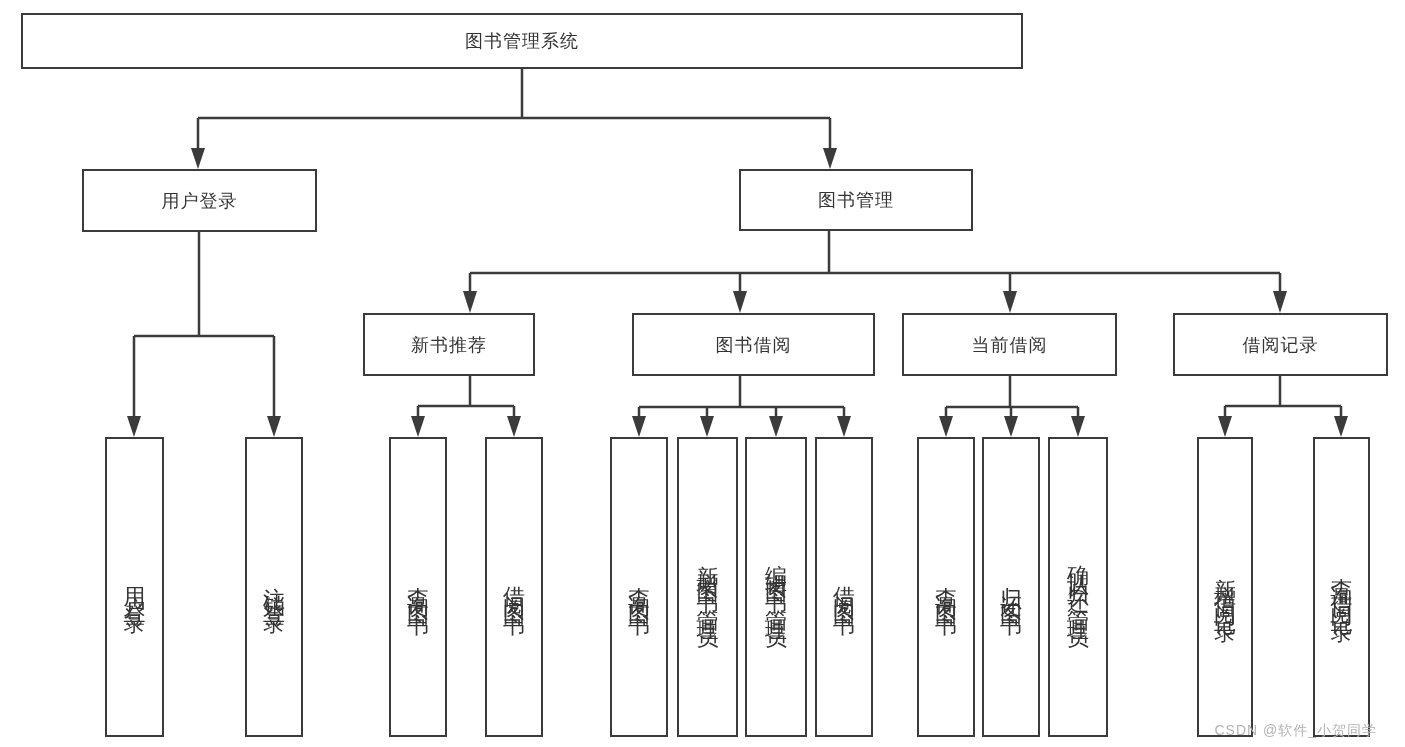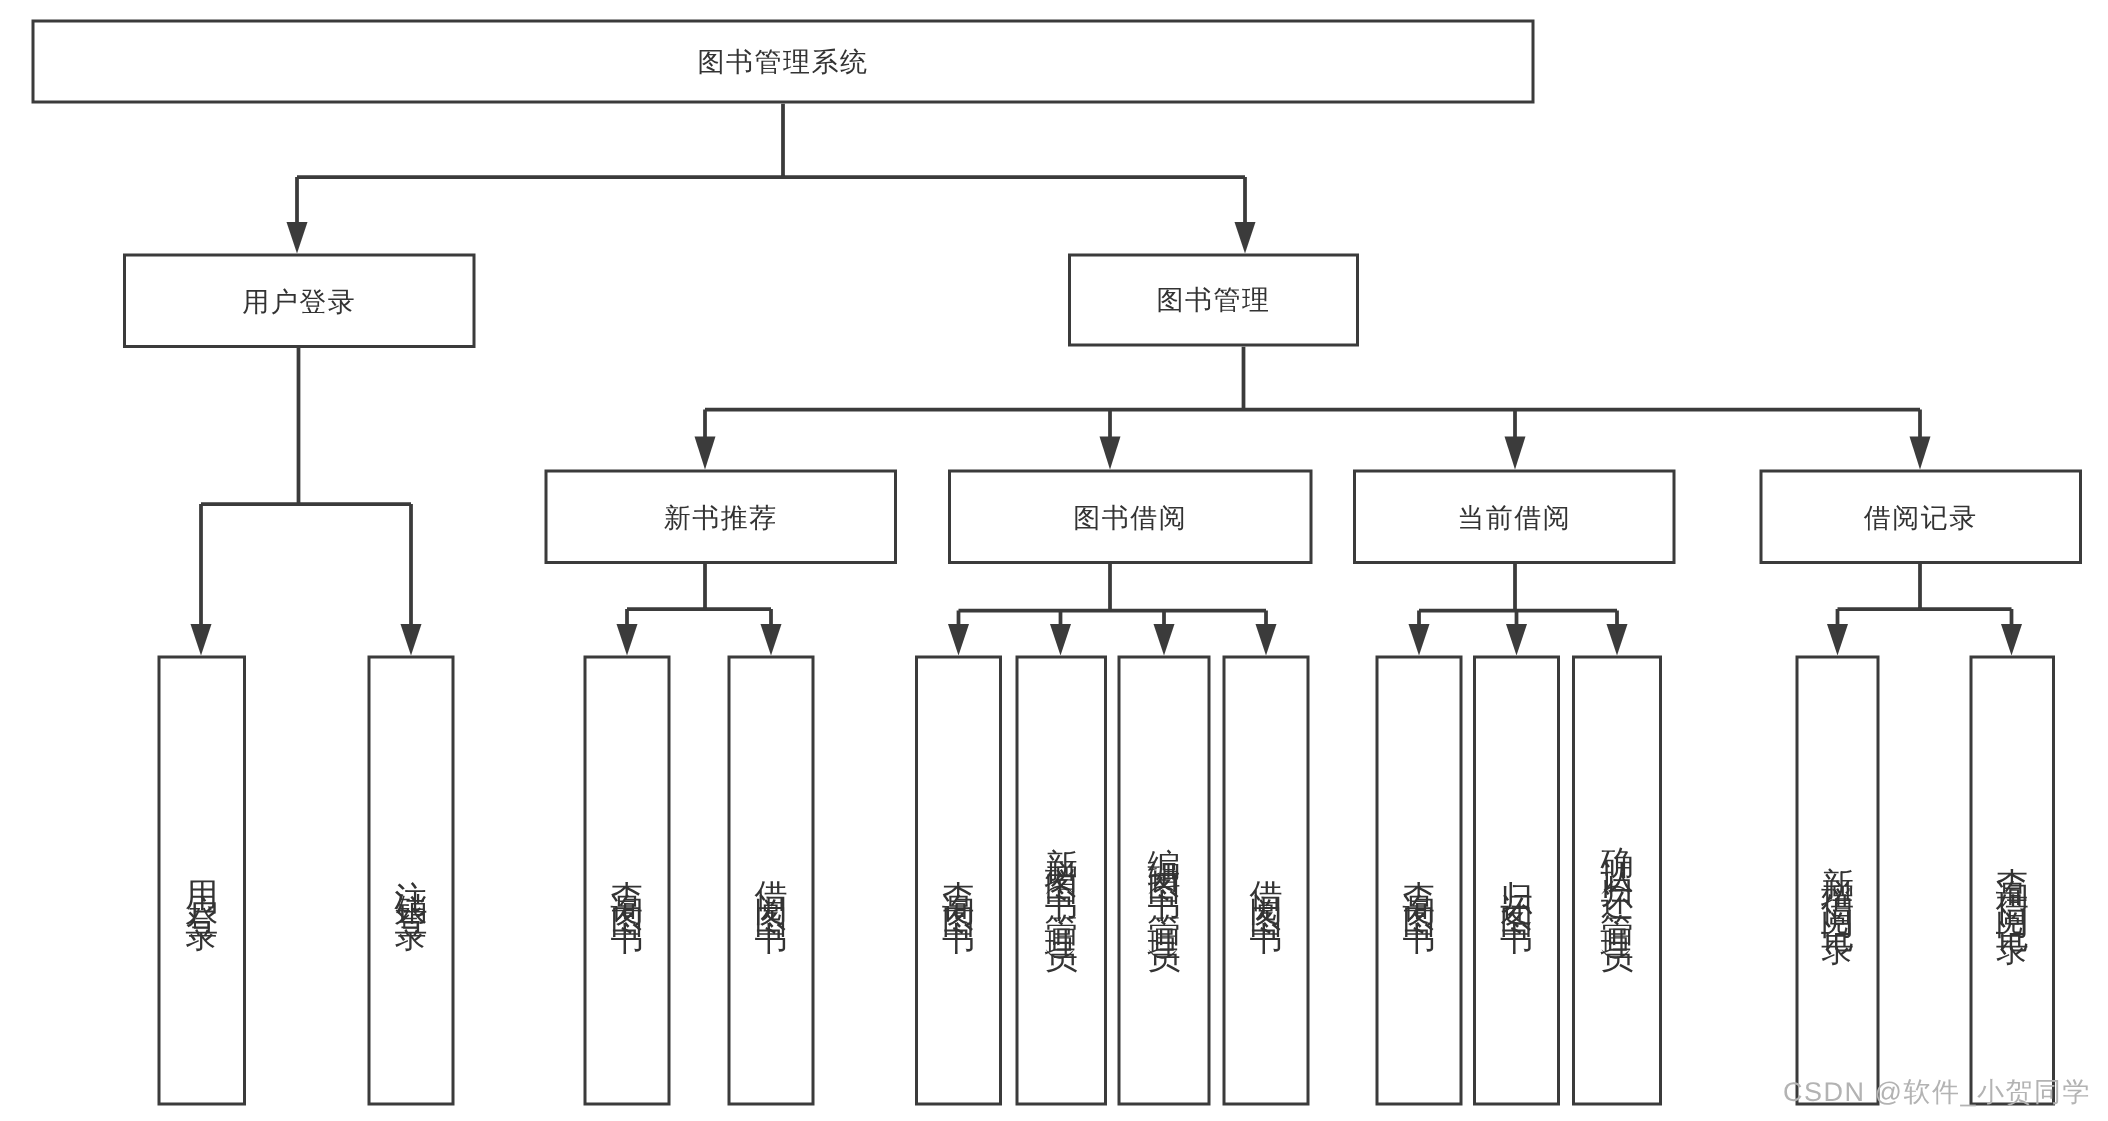--- a/index.html
+++ b/index.html
@@ -41,22 +41,22 @@
     writing-mode:vertical-rl;
     text-orientation:mixed;
     font-size:22px;
     line-height:1;
     letter-spacing:9px;
     color:var(--text);
     white-space:nowrap;
   }
   .watermark{
     position:absolute;
-    right:11px;bottom:7px;
-    font-size:18px;
+    right:28px;bottom:7px;
+    font-size:14px;
     color:var(--wm);
     letter-spacing:1px;
     white-space:nowrap;
     margin-left:16px;
   }
 </style>
 </head>
 <body>
 
 <div class="stage">
@@ -104,25 +104,25 @@
     <polygon points="1334,416 1348,416 1341,437" fill="#3b3b3b" stroke="none"></polygon>
   </svg>
 
   <div class="hbox" style="left:21px;top:13px;width:1002px;height:56px;">
     <span>图书管理系统</span>
   </div>
 
   <div class="hbox" style="left:82px;top:169px;width:235px;height:63px;">
     <span>用户登录</span>
   </div>
-  <div class="hbox" style="left:712px;top:169px;width:194px;height:62px;">
+  <div class="hbox" style="left:739px;top:169px;width:234px;height:62px;">
     <span>图书管理</span>
   </div>
 
-  <div class="hbox" style="left:363px;top:313px;width:235px;height:63px;">
+  <div class="hbox" style="left:363px;top:313px;width:172px;height:63px;">
     <span>新书推荐</span>
   </div>
   <div class="hbox" style="left:632px;top:313px;width:243px;height:63px;">
     <span>图书借阅</span>
   </div>
   <div class="hbox" style="left:902px;top:313px;width:215px;height:63px;">
     <span>当前借阅</span>
   </div>
   <div class="hbox" style="left:1173px;top:313px;width:215px;height:63px;">
     <span>借阅记录</span>

